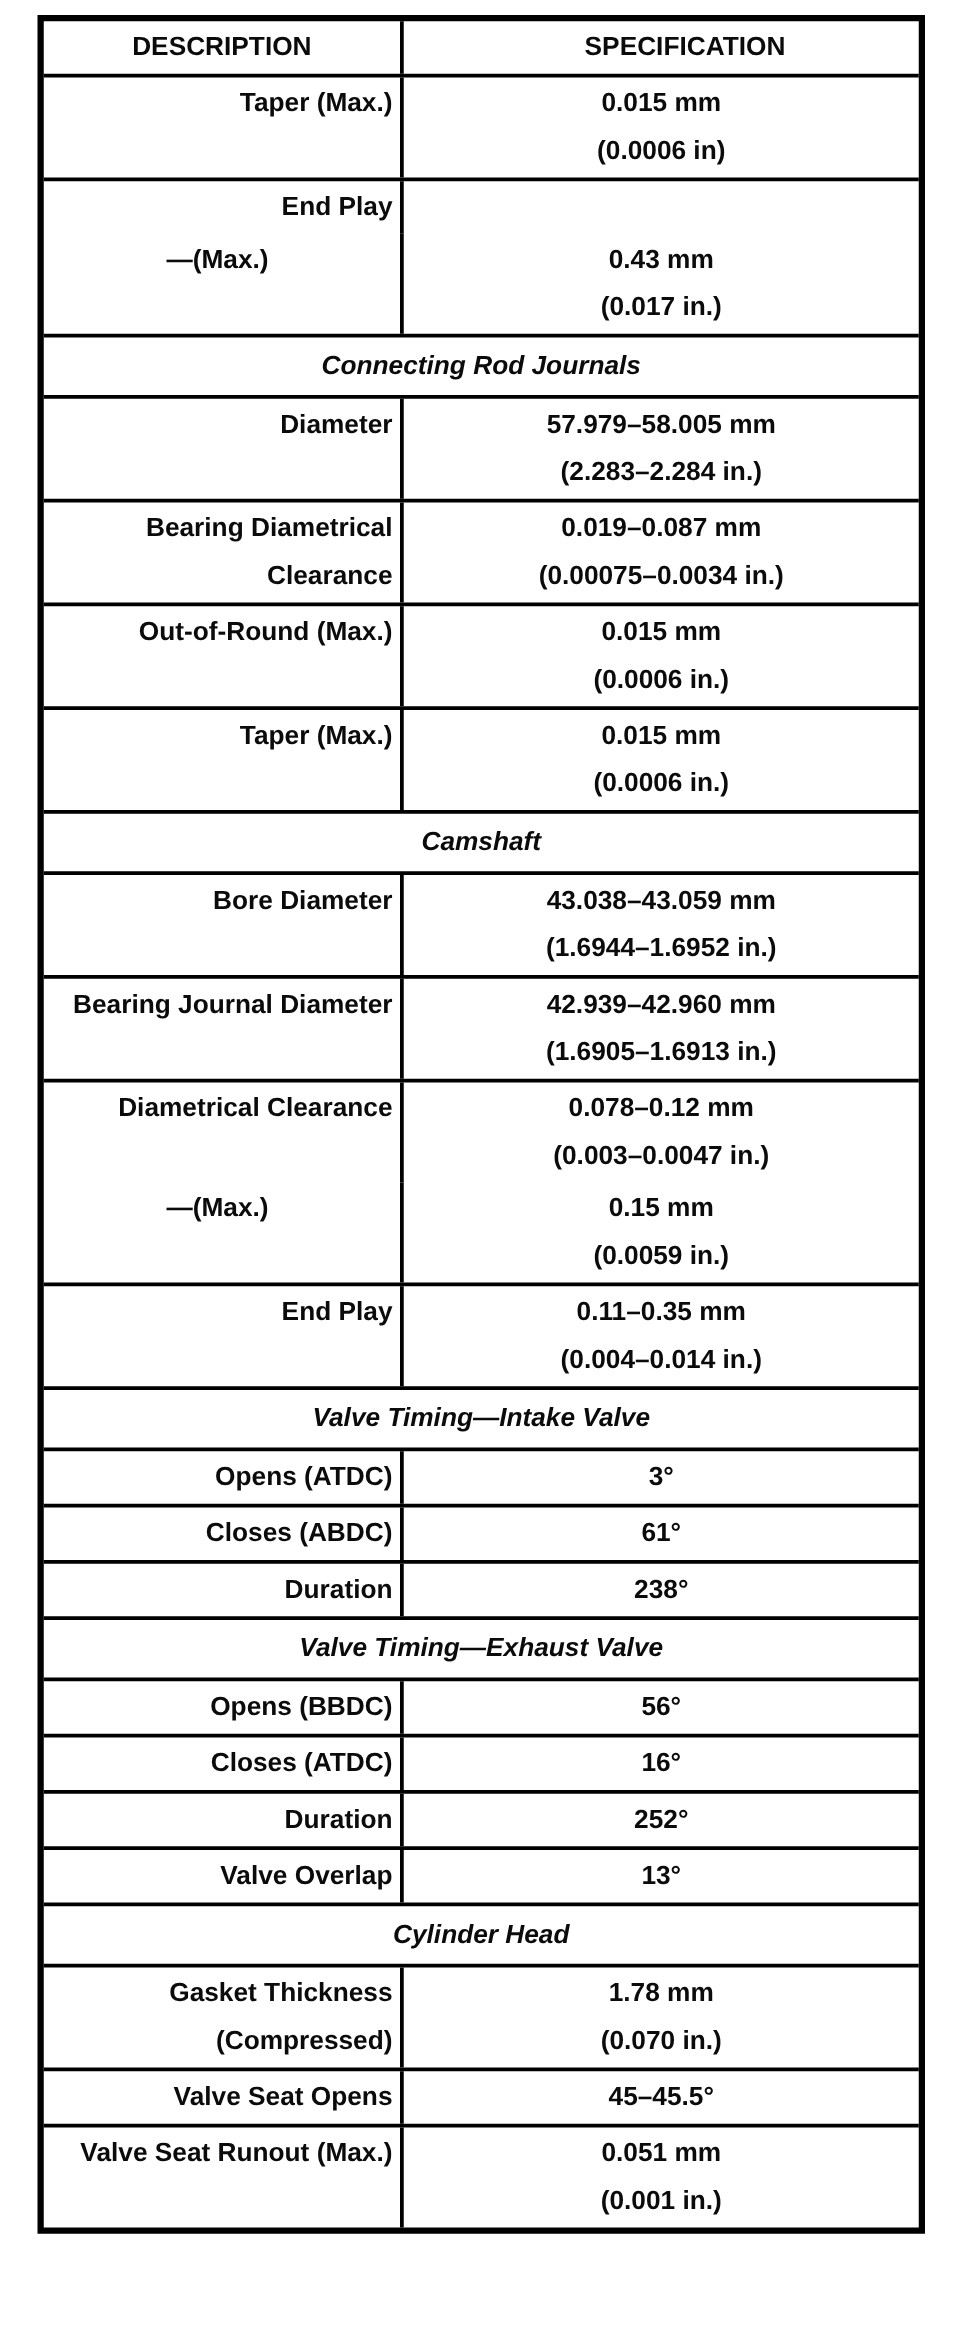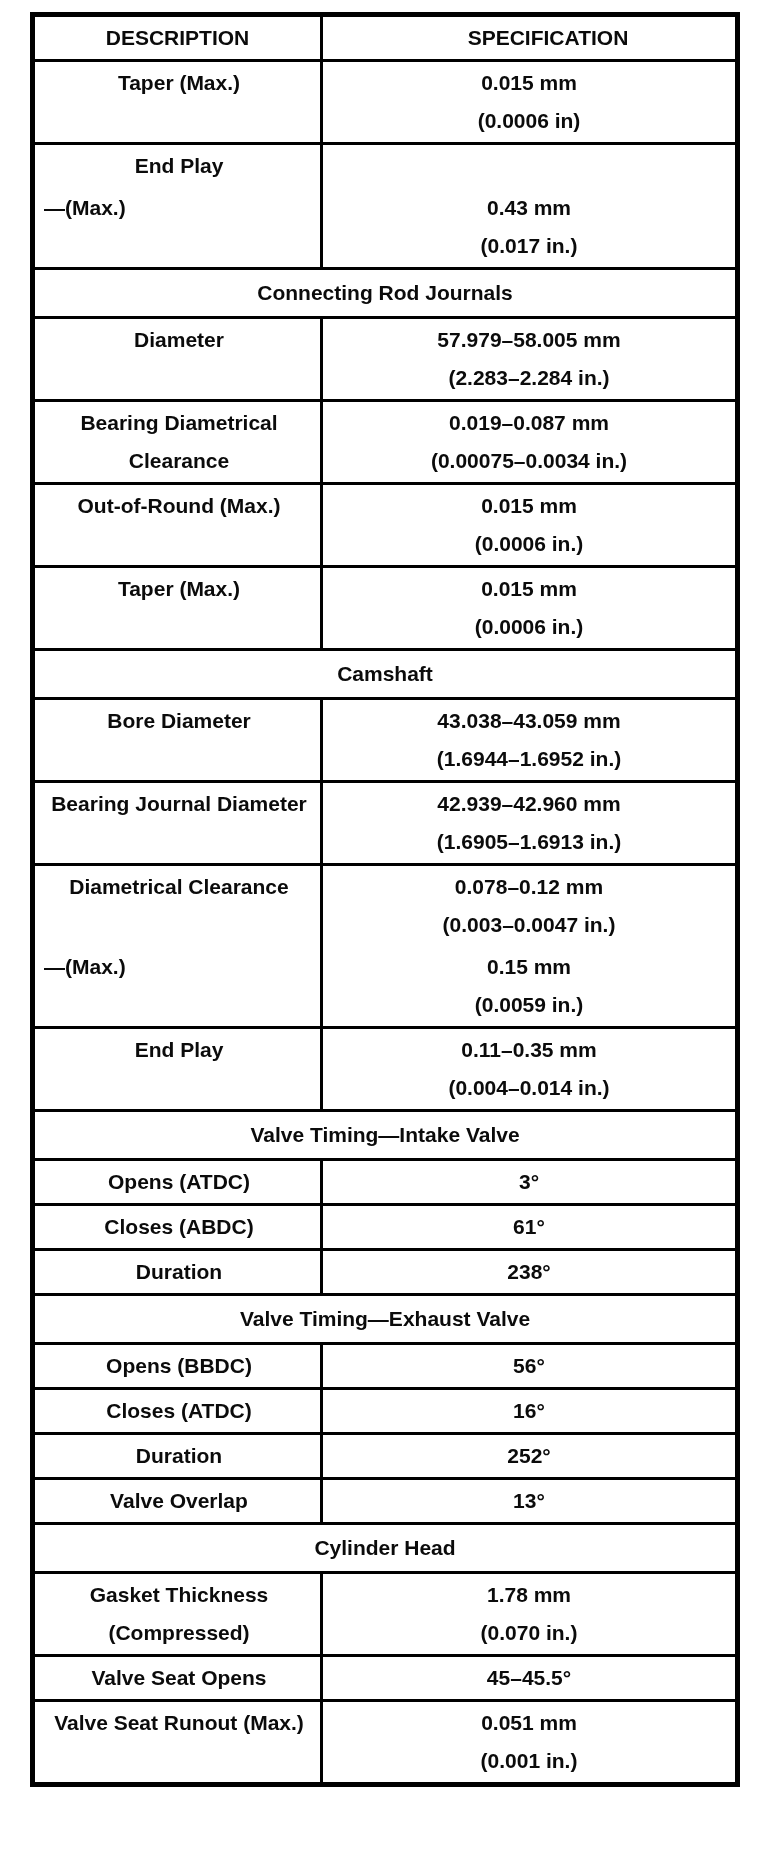--- a/index.html
+++ b/index.html
@@ -25,36 +25,37 @@
 
   .header-row { display: flex; align-items: stretch; gap: 38px; }
   .segment { display: flex; align-items: stretch; }
 
   .desc {
     flex: 0 0 288px;
     width: 288px;
     border-right: 3px solid #000;
     padding: 2px 6px 2px 9px;
     line-height: 38px;
-    text-align: center;
+    text-align: right;
   }
   .desc.center { text-align: center; padding-left: 6px; }
-  .desc.right  { text-align: left; padding-right: 16px; }
+  .desc.right  { text-align: center; padding-right: 16px; }
 
   .spec {
     flex: 1;
     text-align: center;
     padding: 2px 6px;
     line-height: 38px;
   }
 
   .section-title {
     text-align: center;
     padding: 3px 8px;
     line-height: 40px;
+    font-style: italic;
   }
 </style>
 </head>
 <body>
 
 <div class="table" id="spec-table">
   <div class="header-row">
     <div class="desc center">DESCRIPTION</div>
     <div class="spec">SPECIFICATION</div>
   </div>

